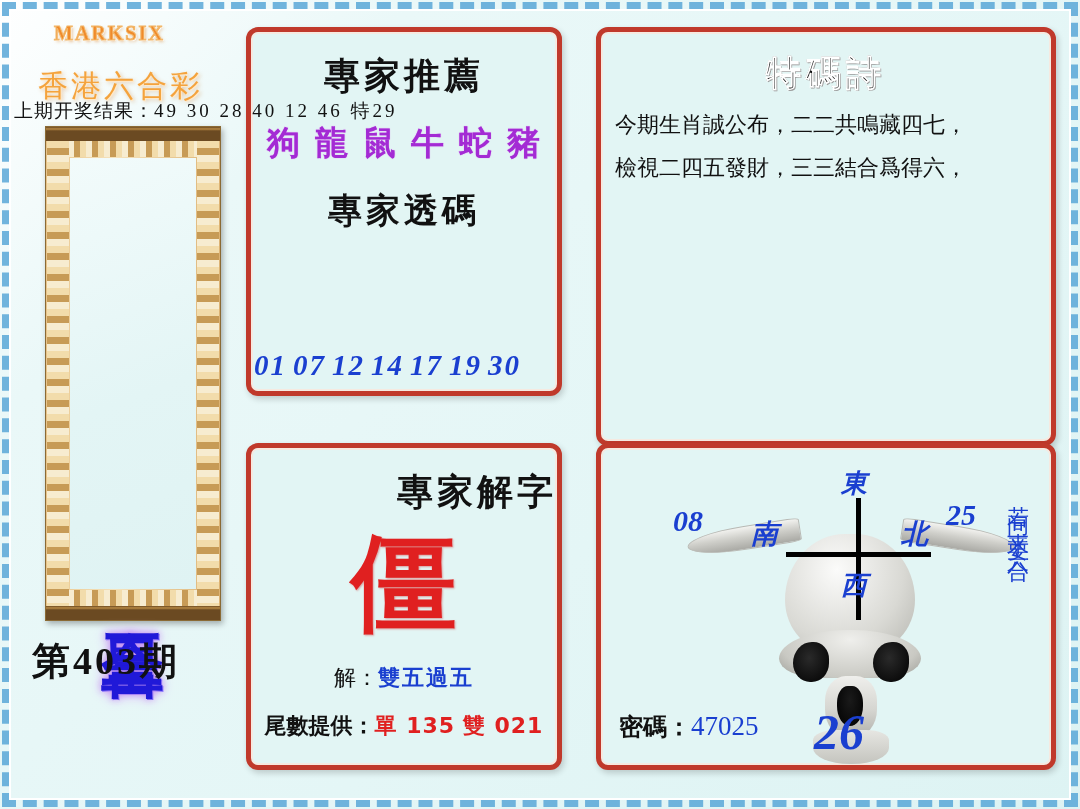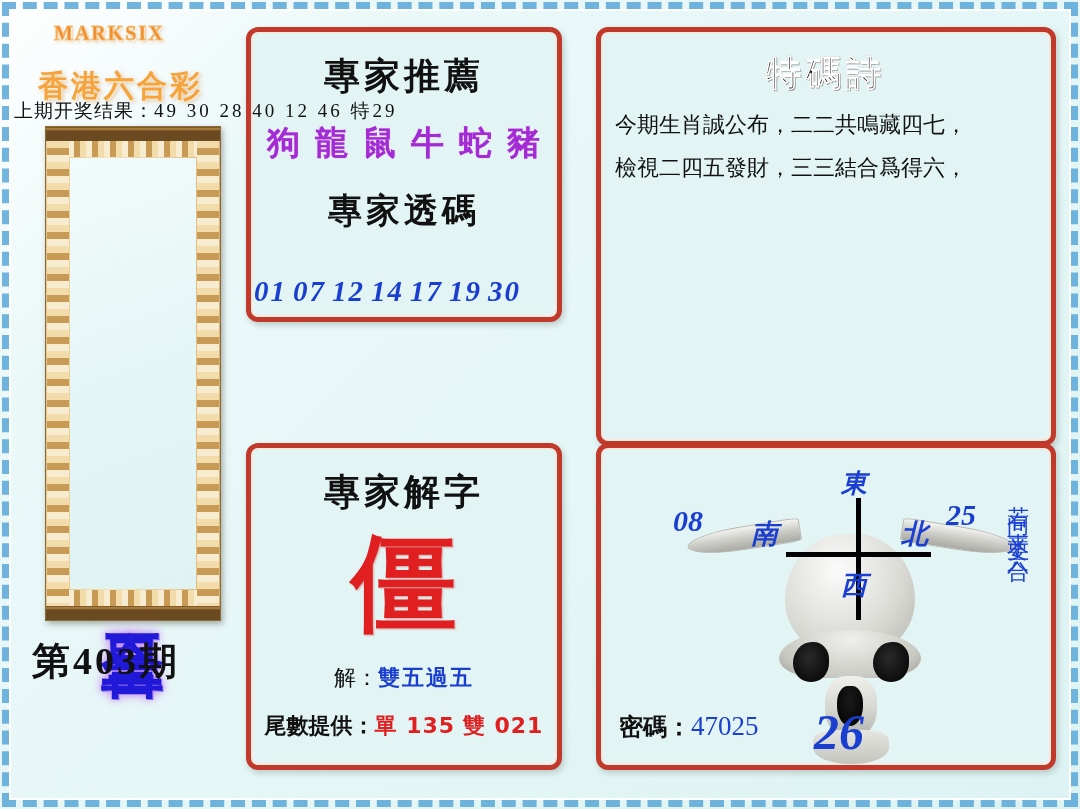--- a/index.html
+++ b/index.html
@@ -33,21 +33,21 @@
   .brand{
     position:absolute;left:40px;top:14px;
     font-size:20px;font-weight:bold;letter-spacing:2px;
     color:#f08a2a;
     -webkit-text-stroke:1px #f2b76a;
     text-shadow:1px 1px 0 #ffffff, 2px 2px 3px rgba(220,140,60,.5);
     font-family:"Liberation Serif",serif;
   }
   .brand-cn{
     position:absolute;left:24px;top:58px;
-    font-size:30px;font-weight:bold;letter-spacing:3px;
+    font-size:30px;font-weight:normal;letter-spacing:3px;
     color:#f4a33d;
     text-shadow:1px 1px 0 #ffe9c8, 2px 2px 4px rgba(200,120,40,.45);
     font-family:"DejaVu Sans",sans-serif;
   }
   .lastresult{
     position:absolute;left:14px;top:98px;width:560px;
     font-size:19px;color:#111;white-space:nowrap;
     font-family:"Liberation Serif",serif;
     letter-spacing:1px;
     z-index:6;
@@ -97,21 +97,21 @@
 
   
   .card{
     position:absolute;
     background:#e2f5f4;
     border:5px solid #c0392b;
     border-radius:12px;
     box-sizing:border-box;
     box-shadow:0 0 0 2px #f6e9e0 inset, 2px 3px 6px rgba(0,0,0,.18);
   }
-  #card-expert{left:246px;top:27px;width:316px;height:295px;}
+  #card-expert{left:246px;top:27px;width:316px;height:369px;}
   #card-poem  {left:596px;top:27px;width:460px;height:419px;}
   #card-char  {left:246px;top:443px;width:316px;height:327px;}
   #card-skull {left:596px;top:443px;width:460px;height:327px;}
 
   .card-title{
     text-align:center;font-weight:bold;color:#111;
     font-family:"DejaVu Sans",sans-serif;
     letter-spacing:4px;
   }
   #expert-title{font-size:36px;margin-top:20px;}
@@ -138,21 +138,21 @@
   #poem-title{font-size:35px;margin-top:18px;letter-spacing:5px;
     color:#111;-webkit-text-stroke:.6px #fff;
     text-shadow:1px 1px 0 #999;}
   .poem-line{
     font-size:22px;color:#111;margin:13px 0 0 14px;
     font-family:"DejaVu Sans",sans-serif;letter-spacing:0px;
     white-space:nowrap;
   }
 
   
-  #char-title{font-size:36px;margin-top:20px;}
+  #char-title{font-size:36px;margin-top:20px;text-align:right;}
   .bigchar{
     text-align:center;margin-top:14px;
     font-size:105px;line-height:1;font-weight:bold;
     color:#e02020;
     font-family:"DejaVu Sans",sans-serif;
     text-shadow:1px 1px 2px rgba(200,0,0,.35);
   }
   .solve{
     position:absolute;left:0;right:0;bottom:72px;text-align:center;
     font-size:22px;color:#111;font-family:"DejaVu Sans",sans-serif;

